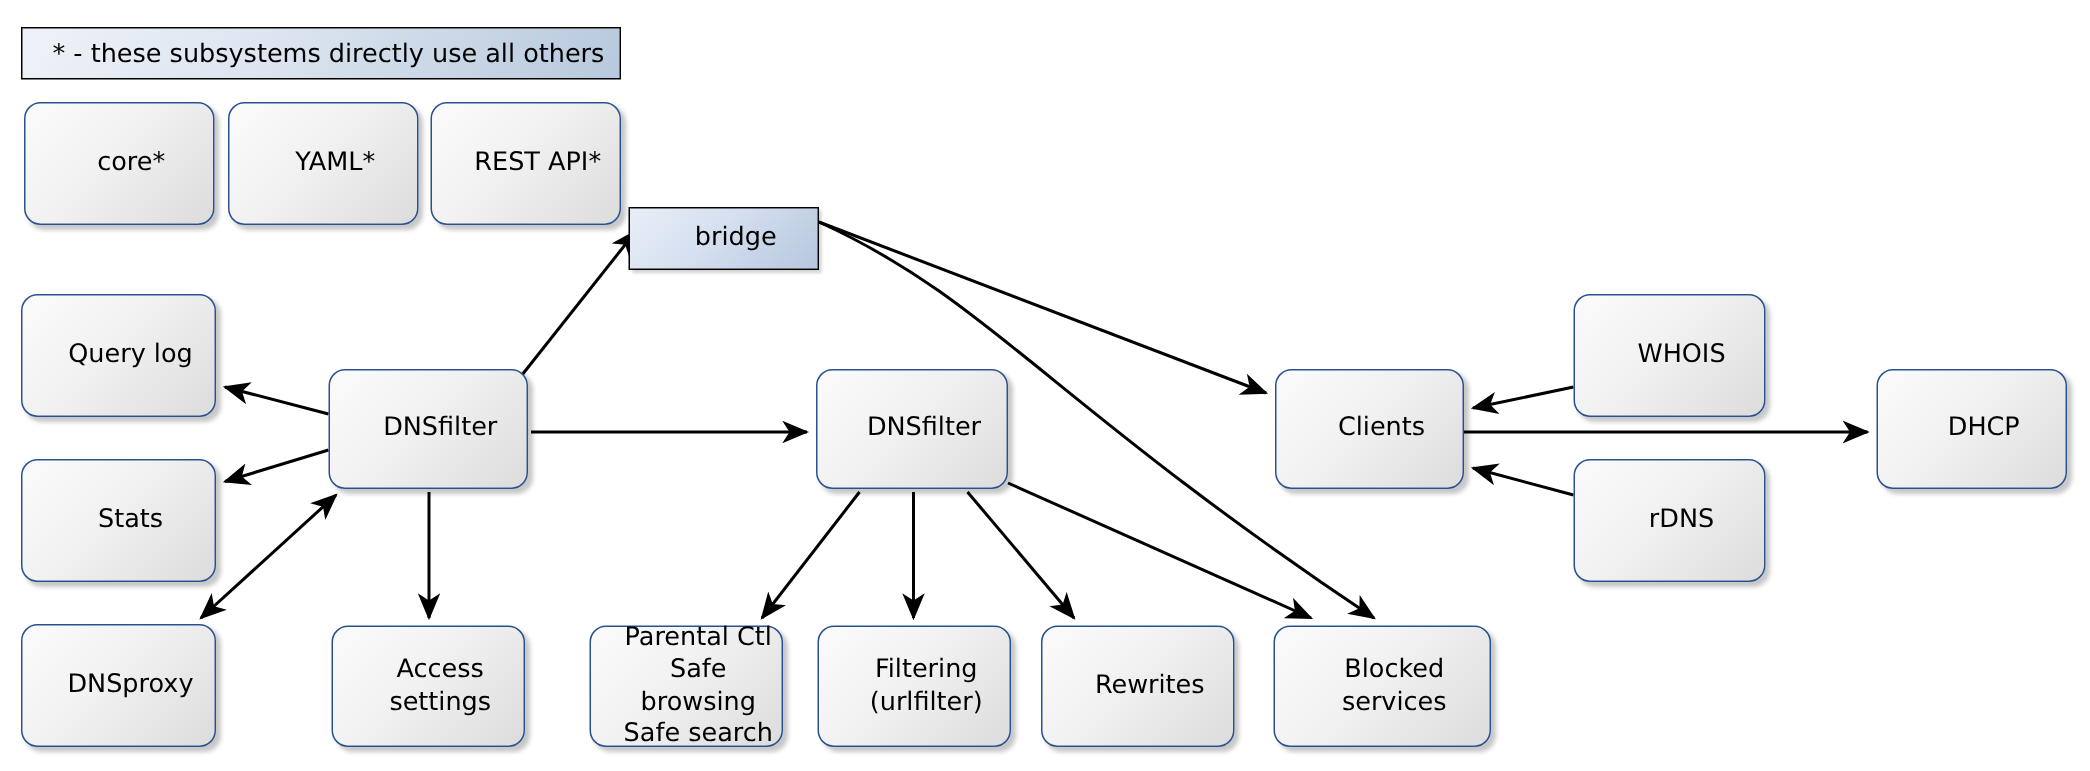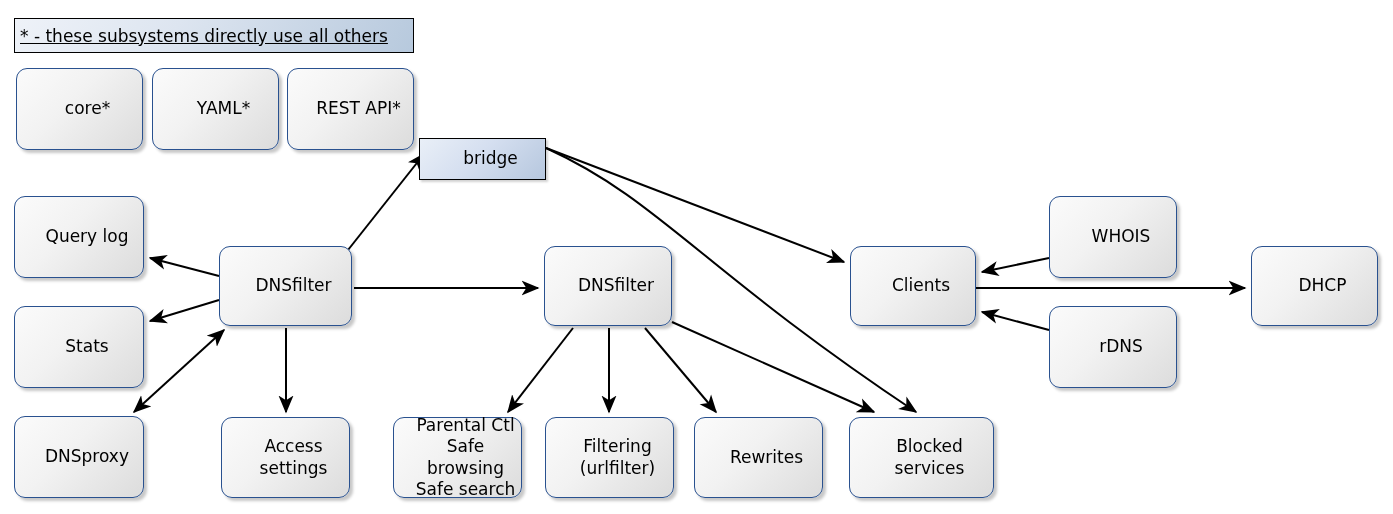--- a/index.html
+++ b/index.html
@@ -54,23 +54,22 @@
     position: absolute;
     box-sizing: border-box;
     display: flex;
     align-items: center;
     justify-content: flex-start;
     border: 1.5px solid #000000;
     border-radius: 0;
     background: linear-gradient(120deg, #eef2f8 0%, #dde5f0 40%, #b7c9dd 100%);
     color: #000000;
     font-size: 17px;
-    padding-left: 5px;
+    padding-left: 20px;
     z-index: 2;
-    text-decoration: underline;
   }
 </style>
 </head>
 <body>
 
 <div id="canvas">
 
   <svg id="edges" viewBox="0 0 1393 514" width="1393" height="514">
     <defs>
       <marker id="arrowEnd" viewBox="0 0 12 10" refX="11" refY="5" markerWidth="9" markerHeight="8" orient="auto-start-reverse">

